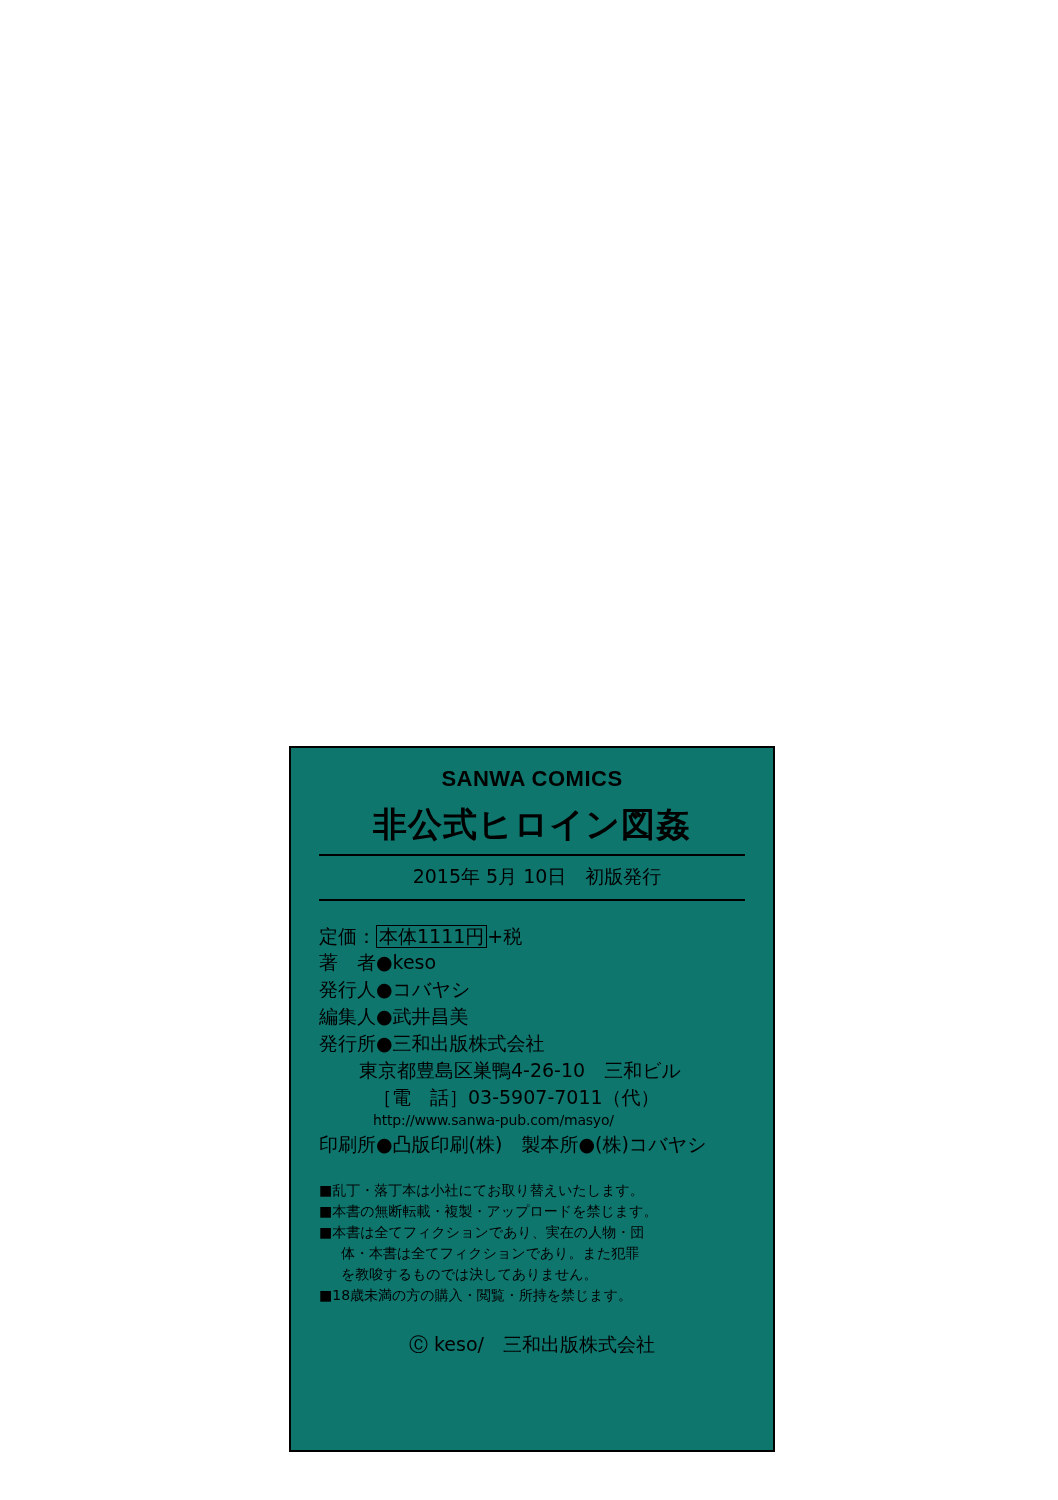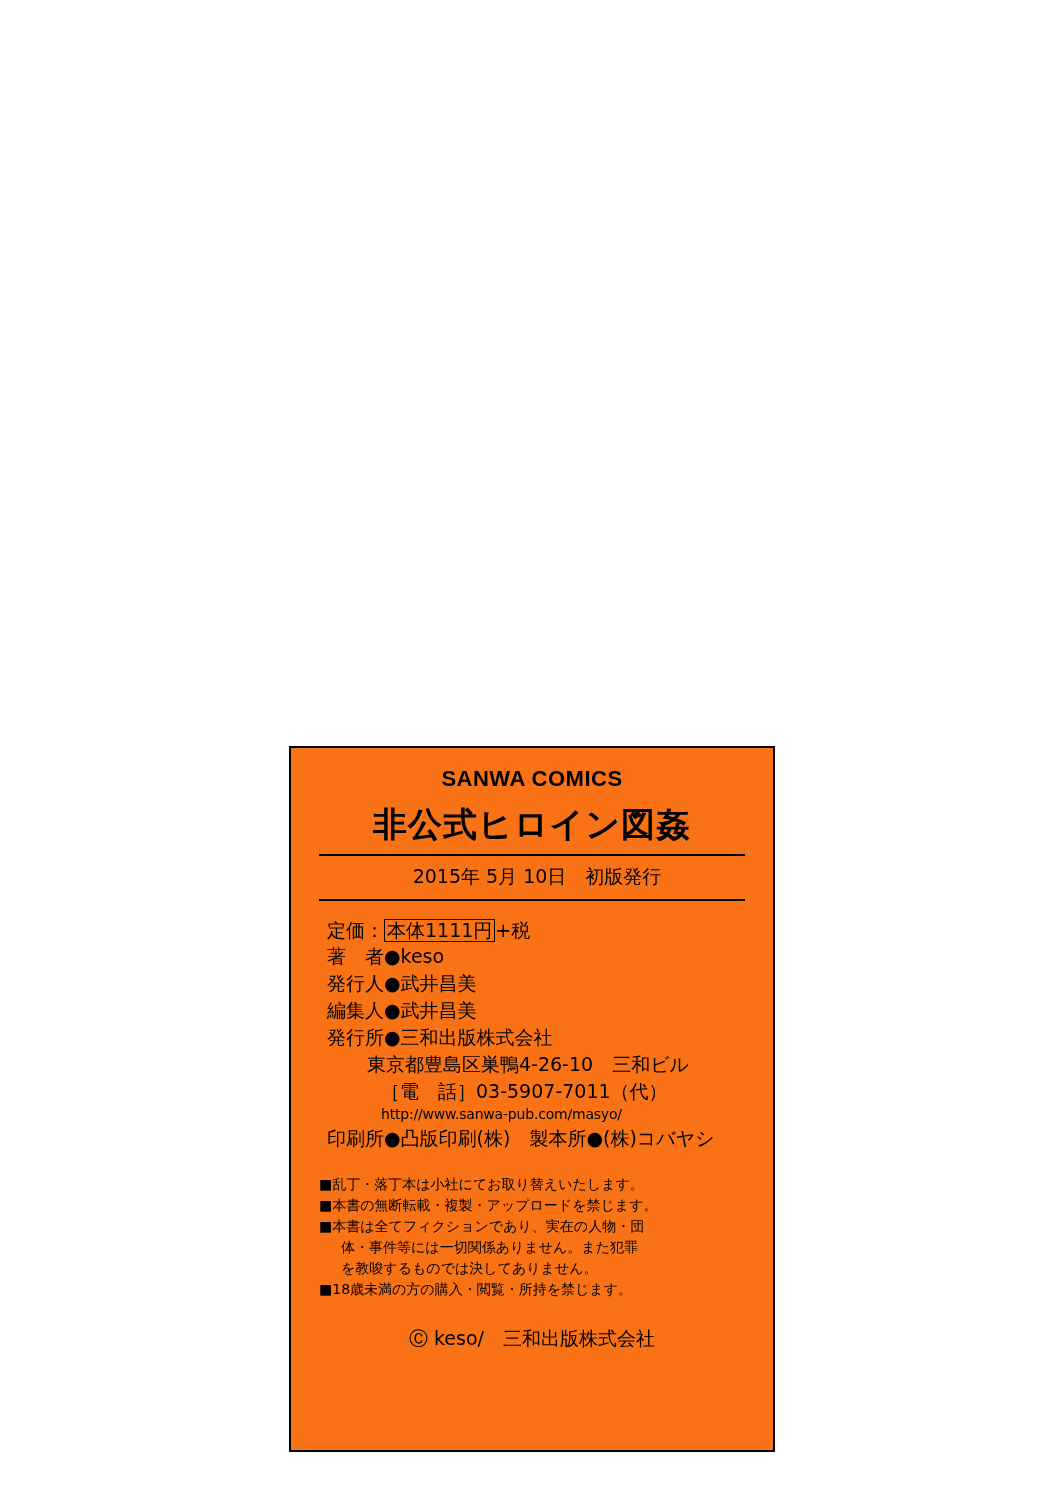--- a/index.html
+++ b/index.html
@@ -18,21 +18,21 @@
   }
 
   
   #colophon {
     position: absolute;
     left: 289px;
     top: 746px;
     width: 486px;
     height: 706px;
     border: 2px solid #000;
-    background: #f97316;
+    background: #0f766e;
     padding: 0;
   }
 
   .imprint {
     text-align: center;
     font-weight: bold;
     font-size: 22px;
     letter-spacing: 0.5px;
     margin-top: 18px;
     font-family: "Liberation Sans", sans-serif;
@@ -61,22 +61,22 @@
     margin-left: 10px;
   }
 
   .rule2 {
     height: 1.5px;
     background: #000;
     margin: 9px 28px 0 28px;
   }
 
   .credits {
-    margin-top: 16px;
-    padding-left: 36px;
+    margin-top: 22px;
+    padding-left: 28px;
     font-size: 19px;
     line-height: 1.42;
     font-family: "DejaVu Sans", sans-serif;
   }
   .credits .row { white-space: nowrap; }
   .price-box {
     display: inline-block;
     border: 1.5px solid #000;
     padding: 0px 2px 1px 2px;
     line-height: 1.1;
@@ -120,34 +120,34 @@
 
   <div class="pubdate">2015年 5月 10日　初版発行</div>
 
   <div class="rule2"></div>
 
   <div class="credits">
     <div class="row">
       <span>定価：</span><span class="price-box">本体1111円</span><span>+税</span>
     </div>
     <div class="row">著　者●keso</div>
-    <div class="row">発行人●武井昌美</div>
+    <div class="row">発行人●コバヤシ</div>
     <div class="row">編集人●武井昌美</div>
     <div class="row">発行所●三和出版株式会社</div>
     <div class="row indent3">東京都豊島区巣鴨4-26-10　三和ビル</div>
     <div class="row indent4">［電　話］03-5907-7011（代）</div>
     <div class="row indent4 url">http://www.sanwa-pub.com/masyo/</div>
     <div class="row">印刷所●凸版印刷(株)　製本所●(株)コバヤシ</div>
   </div>
 
   <div class="notices">
     <div class="nrow">■乱丁・落丁本は小社にてお取り替えいたします。</div>
     <div class="nrow">■本書の無断転載・複製・アップロードを禁じます。</div>
     <div class="nrow">■本書は全てフィクションであり、実在の人物・団</div>
-    <div class="cont">体・事件等には一切関係ありません。また犯罪</div>
+    <div class="cont">体・本書は全てフィクションであり。また犯罪</div>
     <div class="cont">を教唆するものでは決してありません。</div>
     <div class="nrow">■18歳未満の方の購入・閲覧・所持を禁じます。</div>
   </div>
 
   <div class="copyright">
     <span class="cmark">Ⓒ</span>
     <span>keso/　三和出版株式会社</span>
   </div>
 
 </div>

